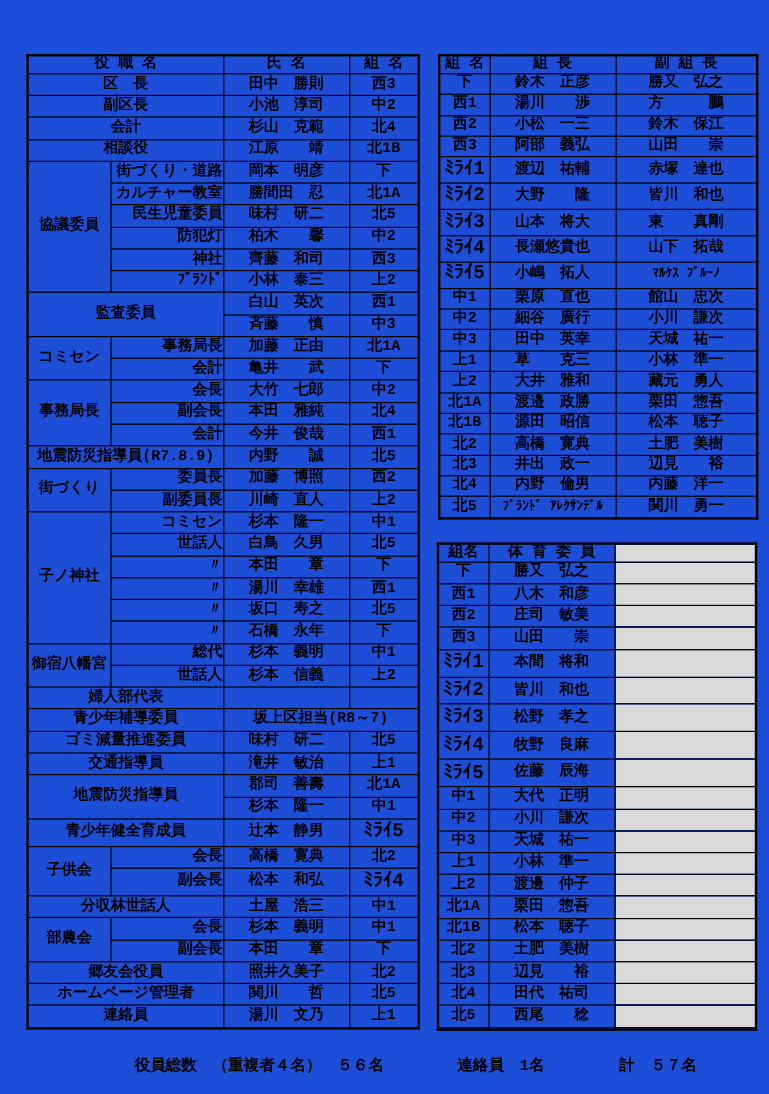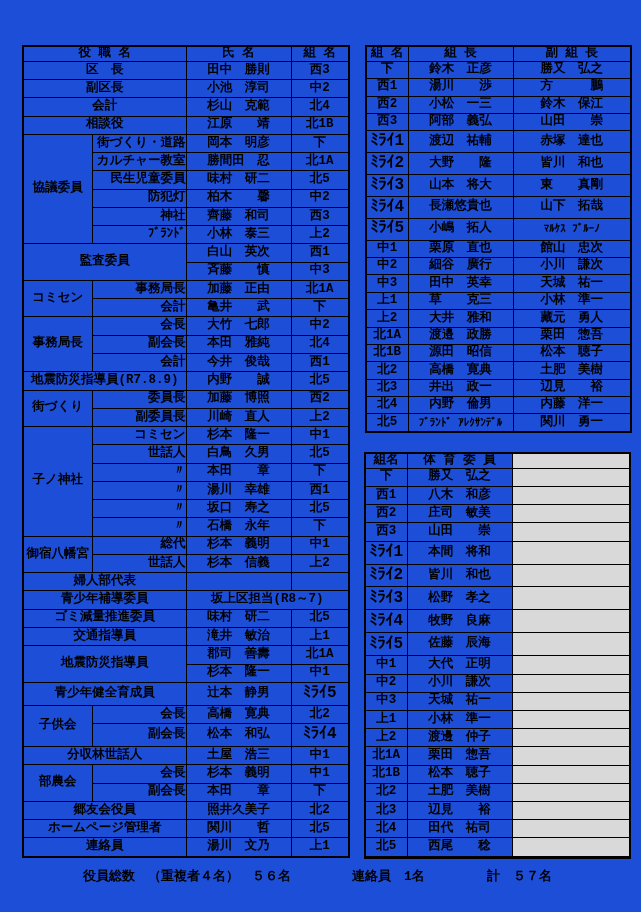--- a/index.html
+++ b/index.html
@@ -17,21 +17,21 @@
     line-height:1.1;
   }
   .roster{left:22px;top:45px;width:326px;height:813px;}
   .leaders{left:365px;top:45px;width:265px;height:388px;}
   .sports{left:364px;top:452px;width:265px;height:407px;}
   .al{text-align:right;padding-left:3px;}
   .shaded{background:#d9d9d9;}
   .kana-small{font-size:11px;letter-spacing:0;}
   .kana-mid{font-size:16px;letter-spacing:0;margin-top:48px;}
   .summary{position:absolute;top:867px;left:0;width:641px;height:20px;font-size:13px;}
-  .summary span{position:absolute;top:0;white-space:nowrap;}
+  .summary span{position:absolute;top:12px;white-space:nowrap;margin-left:29px;}
   .sum-total{left:83px;}
   .sum-liaison{left:352px;}
   .sum-grand{left:475px;padding-left:12px;}
 </style>
 </head>
 <body>
 
 <div class="page">
 
   <table class="roster">

